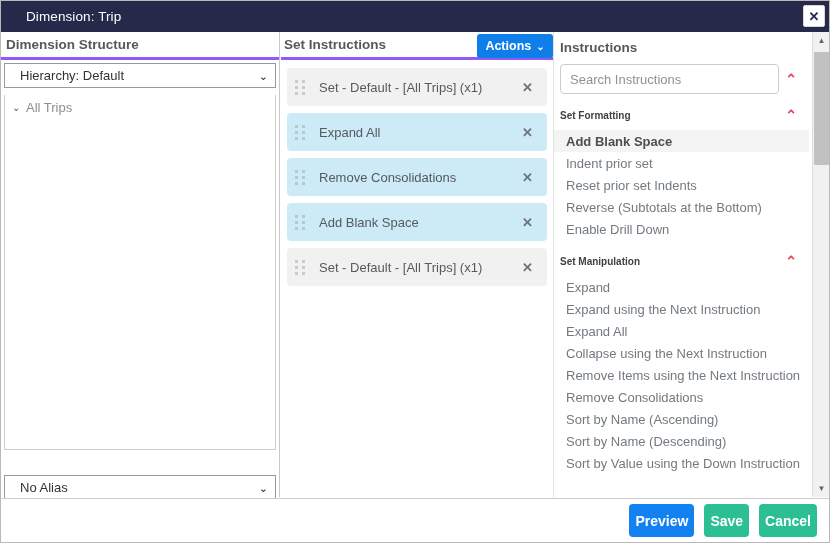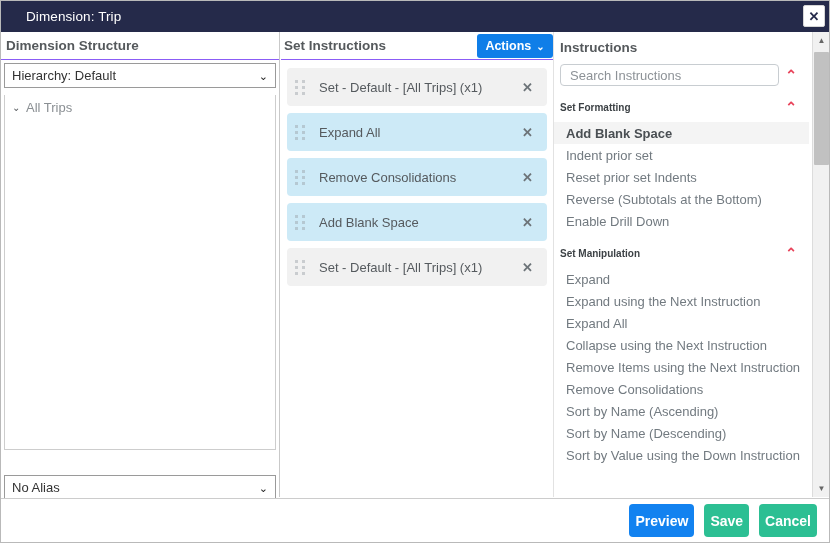--- a/index.html
+++ b/index.html
@@ -62,33 +62,33 @@
     width: 256px; height: 465px;
     background: #ffffff;
     border-left: 1px solid #e2e2e2;
   }
 
   .col-head {
     height: 28px;
     display: flex; align-items: center;
     font-size: 13.5px; font-weight: bold;
     color: #55595c;
-    border-bottom: 1px solid #8b5cf6;
+    border-bottom: 3px solid #8b5cf6;
     padding-left: 5px;
   }
   .col-mid .col-head { padding-left: 3px; position: relative; }
   .col-right .col-head { border-bottom: none; padding-left: 6px; height: 30px; }
 
   
   .select-box {
     height: 25px;
     border: 1px solid #9a9a9a;
     background: #ffffff;
     display: flex; align-items: center;
-    padding: 0 7px;
+    padding: 0 15px;
     font-size: 13px; color: #333;
     position: relative;
     cursor: pointer;
   }
   .select-box .caret {
     position: absolute; right: 7px; top: 50%;
     transform: translateY(-50%);
     font-size: 11px; color: #222;
   }
   .hier-select { margin: 3px 3px 0 3px; }
@@ -183,21 +183,21 @@
   }
 
   
   .search-row {
     display: flex; align-items: center;
     padding: 0 6px 0 6px;
     margin-top: 2px;
   }
   .search-input {
     flex: 1;
-    height: 22px;
+    height: 30px;
     border: 1px solid #c8cdd1;
     border-radius: 4px;
     padding: 8px 9px;
     font-size: 13px;
     color: #333;
     font-family: "Liberation Sans", sans-serif;
     background: #fff;
   }
   .search-input::placeholder { color: #8d9297; }
   .chev-red {

